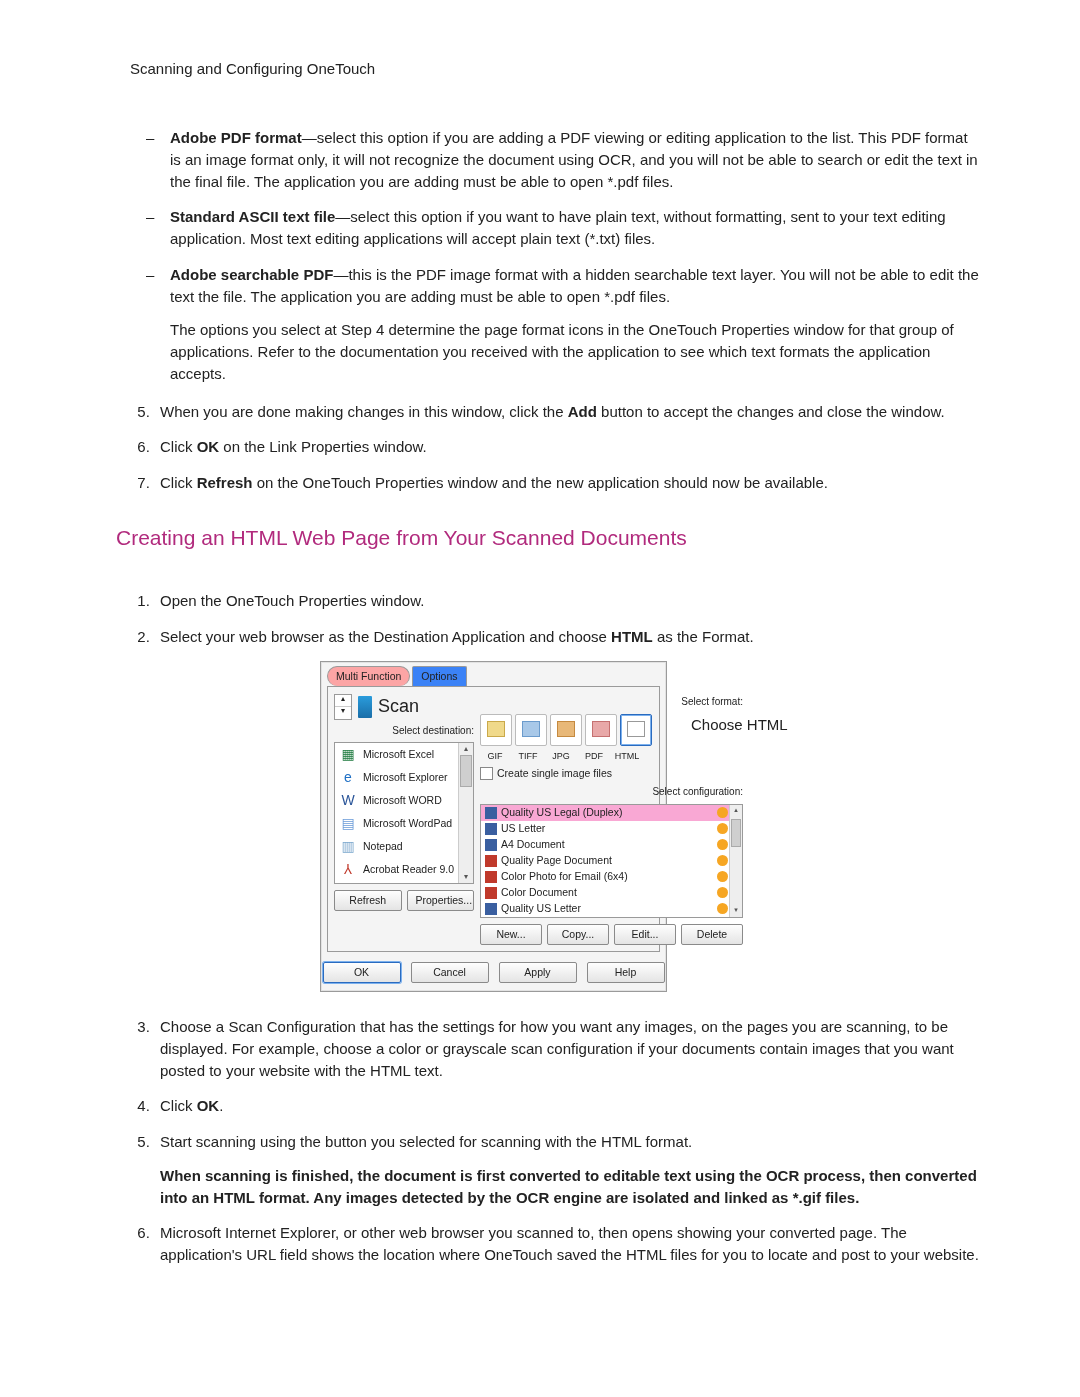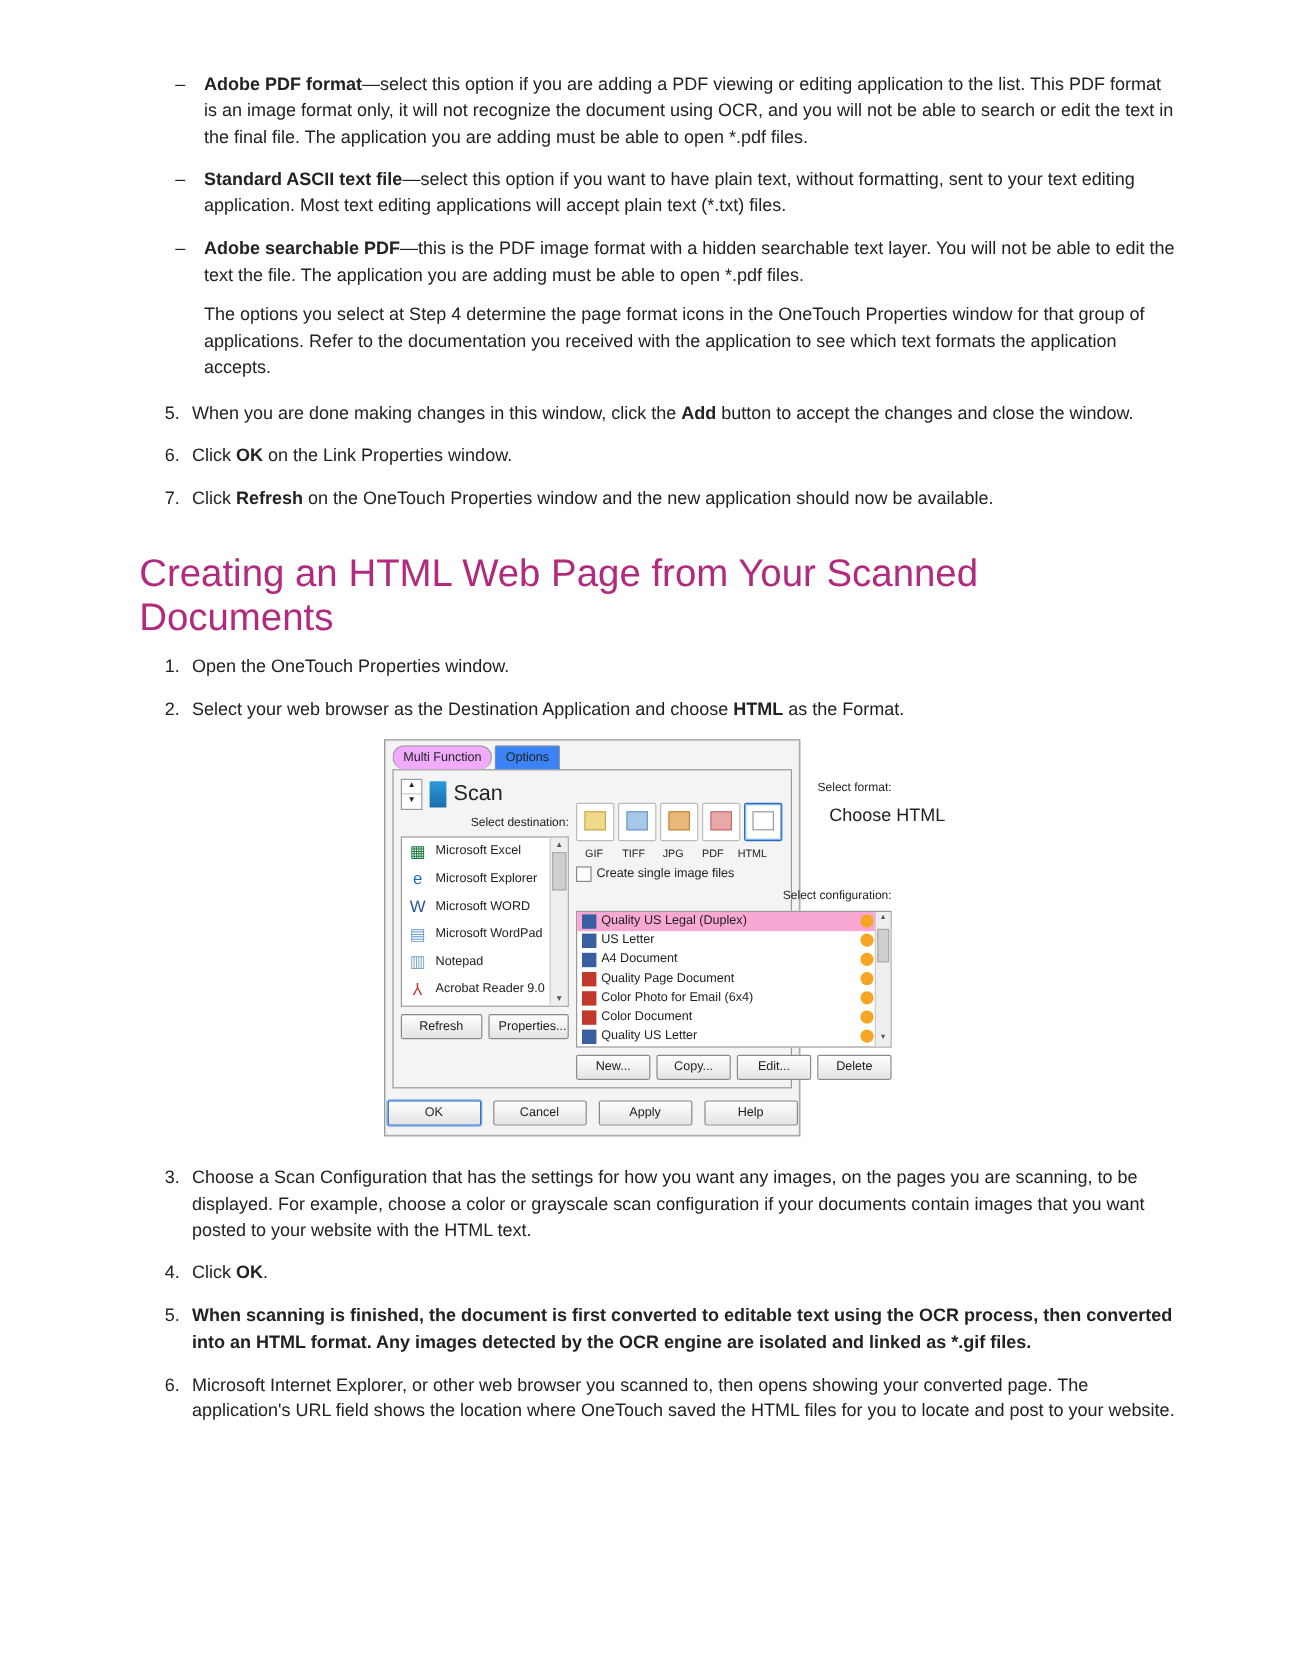--- a/index.html
+++ b/index.html
@@ -23,22 +23,22 @@
 ul.dash { list-style: none; padding-left: 40px; margin: 0 0 16px 0; }
 ul.dash > li { position: relative; padding-left: 0; margin-bottom: 14px; line-height: 1.45; }
 ul.dash > li::before { content: "–"; position: absolute; left: -24px; }
 ol.steps { list-style: decimal; padding-left: 24px; margin: 0; }
 ol.steps > li { margin-bottom: 14px; line-height: 1.45; padding-left: 6px; }
 ol.steps > li > p { margin: 12px 0 4px 0; font-weight: bold; }
 .b { font-weight: bold; }
 h2.sect {
   color: #b12a7d;
   font-weight: normal;
-  font-size: 32px;
-  margin: 32px 0 12px -14px;
+  font-size: 21px;
+  margin: 32px 0 40px -14px;
 }
 .para-indent { margin: 12px 0 12px 0; }
 
 
 .dialog-wrap { margin: 14px 0 24px 160px; display: flex; align-items: flex-start; }
 .dialog {
   width: 345px;
   border: 1px solid #9a9a9a;
   background: #f4f4f4;
   font-family: Tahoma, Arial, sans-serif;
@@ -50,21 +50,21 @@
 .tab {
   border: 1px solid #9a9a9a;
   border-bottom: none;
   background: #3b82f6;
   padding: 2px 8px;
   margin-right: 2px;
   border-top-left-radius: 2px;
   border-top-right-radius: 2px;
   font-size: 10.5px;
 }
-.tab.active { background: #f0abfc; position: relative; z-index: 2; border-radius: 10px; }
+.tab.active { background: #fca5a5; position: relative; z-index: 2; border-radius: 10px; }
 .dialog-body {
   border: 1px solid #9a9a9a;
   margin: 0 6px 4px 6px;
   background: #f4f4f4;
   padding: 6px;
 }
 .two-col { display: flex; }
 .left-col { width: 140px; margin-right: 6px; }
 .right-col { flex: 1; }
 
@@ -142,20 +142,21 @@
   display: flex;
   font-size: 14px;
 }
 .footer .pg { width: 46px; }
 .sup { font-size: 10px; vertical-align: super; }
 </style>
 </head>
 <body>
 
 <div class="page">
+  <div class="header-small">Scanning and Configuring OneTouch</div>
 
   <ul class="dash">
     <li>
       <span class="b">Adobe PDF format</span><span>—select this option if you are adding a PDF viewing or editing application to the list. This PDF format is an image format only, it will not recognize the document using OCR, and you will not be able to search or edit the text in the final file. The application you are adding must be able to open *.pdf files.</span>
     </li>
     <li>
       <span class="b">Standard ASCII text file</span><span>—select this option if you want to have plain text, without formatting, sent to your text editing application. Most text editing applications will accept plain text (*.txt) files.</span>
     </li>
     <li>
       <span class="b">Adobe searchable PDF</span><span>—this is the PDF image format with a hidden searchable text layer. You will not be able to edit the text the file. The application you are adding must be able to open *.pdf files.</span>
@@ -335,18 +336,19 @@
           </div>
         </div>
         <div class="callout">Choose HTML</div>
       </div>
     </li>
     <li>Choose a Scan Configuration that has the settings for how you want any images, on the pages you are scanning, to be displayed. For example, choose a color or grayscale scan configuration if your documents contain images that you want posted to your website with the HTML text.</li>
     <li>
       <span>Click </span><span class="b">OK</span><span>.</span>
     </li>
     <li>
+      <span>Start scanning using the button you selected for scanning with the HTML format.</span>
       <p>When scanning is finished, the document is first converted to editable text using the OCR process, then converted into an HTML format. Any images detected by the OCR engine are isolated and linked as *.gif files.</p>
     </li>
     <li>Microsoft Internet Explorer, or other web browser you scanned to, then opens showing your converted page. The application's URL field shows the location where OneTouch saved the HTML files for you to locate and post to your website.</li>
   </ol>
 
 </div>
 
 </body></html>

